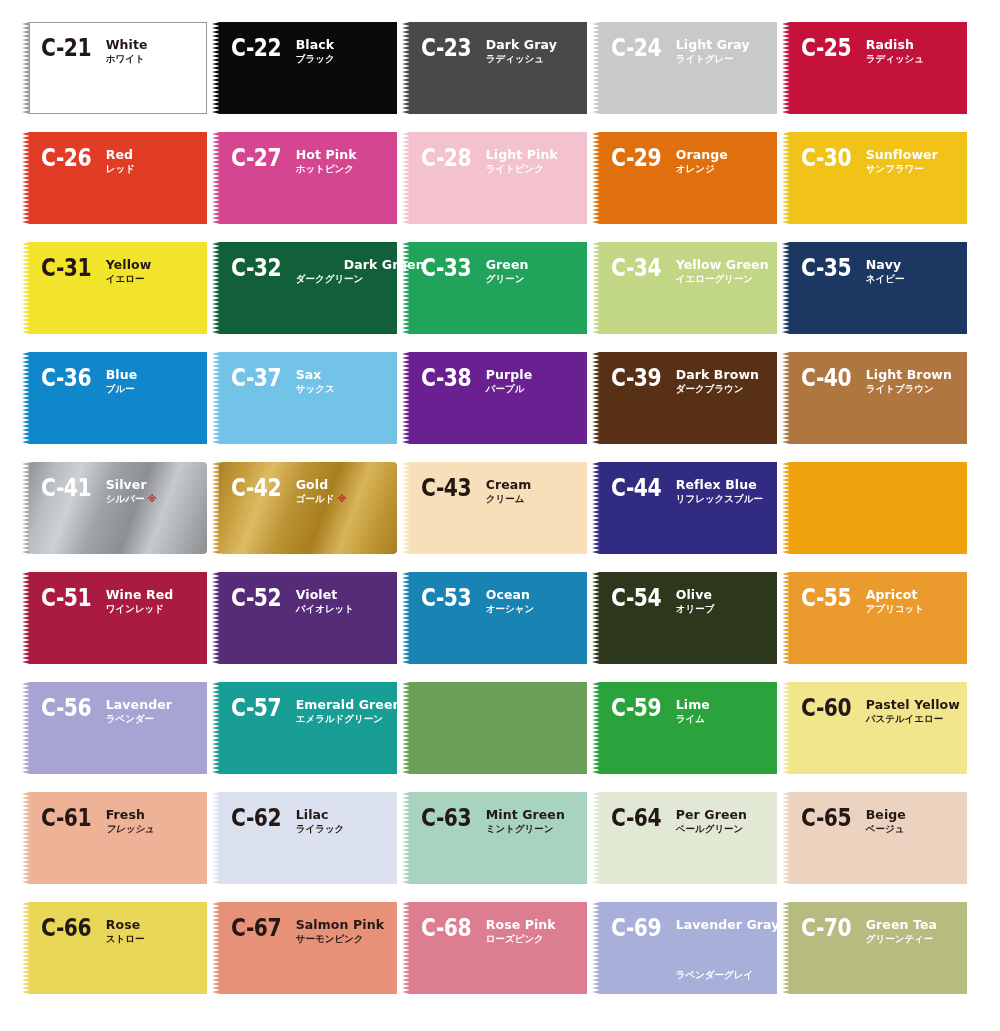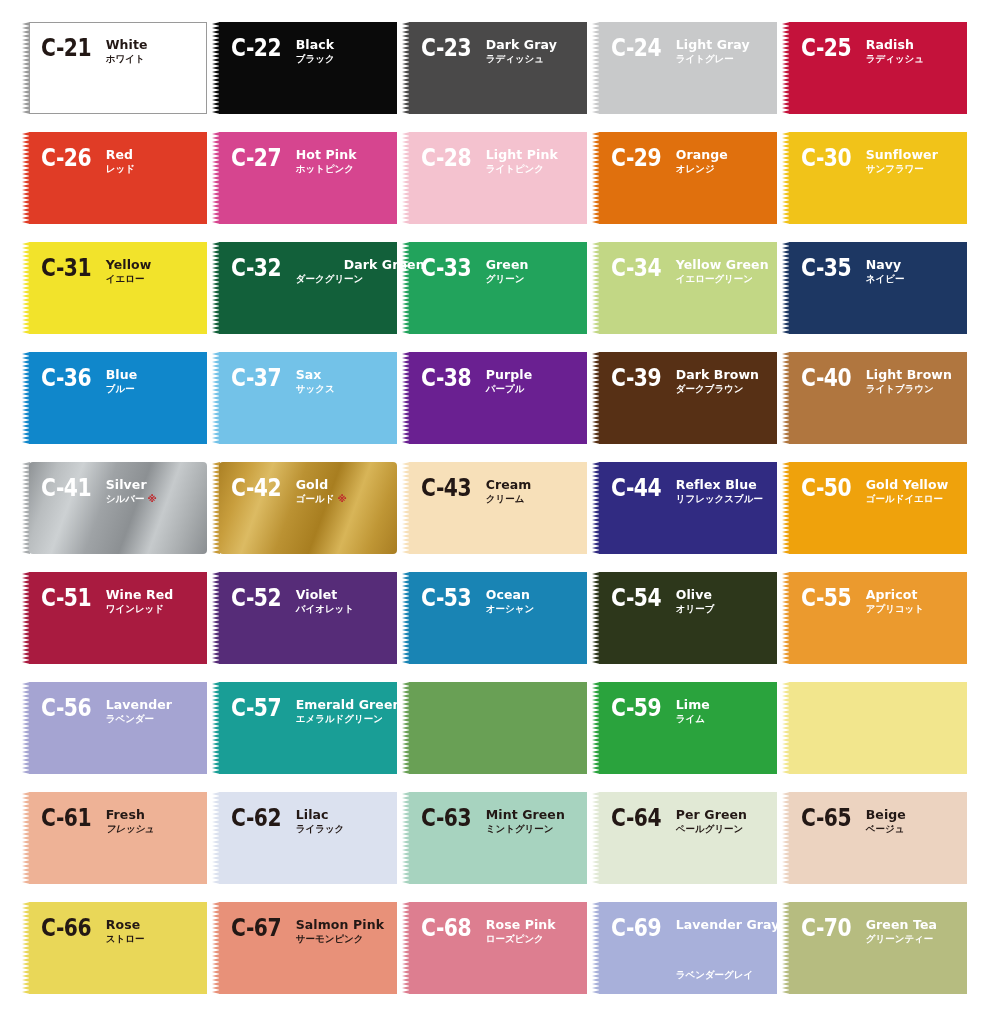--- a/index.html
+++ b/index.html
@@ -418,27 +418,20 @@
             <div class="name-en" style="color: rgb(255, 255, 255);">Reflex Blue</div>
             <div class="name-jp" style="color: rgb(255, 255, 255);"><span>リフレックスブルー</span></div>
           </div>
         </div>
       </div>
       <div class="swatch">
         <div class="zig"><svg width="8" height="92" viewBox="0 0 8 92" preserveAspectRatio="none">
             <path d="M8,0 L0,2.00 L8,4.00 L0,6.00 L8,8.00 L0,10.00 L8,12.00 L0,14.00 L8,16.00 L0,18.00 L8,20.00 L0,22.00 L8,24.00 L0,26.00 L8,28.00 L0,30.00 L8,32.00 L0,34.00 L8,36.00 L0,38.00 L8,40.00 L0,42.00 L8,44.00 L0,46.00 L8,48.00 L0,50.00 L8,52.00 L0,54.00 L8,56.00 L0,58.00 L8,60.00 L0,62.00 L8,64.00 L0,66.00 L8,68.00 L0,70.00 L8,72.00 L0,74.00 L8,76.00 L0,78.00 L8,80.00 L0,82.00 L8,84.00 L0,86.00 L8,88.00 L0,90.00 L8,92.00 Z" fill="#efa20c"></path>
           </svg></div>
         <div class="body" style="background: rgb(239, 162, 12);"></div>
-        <div class="label">
-          <div class="code" style="color: rgb(255, 255, 255);">C-50</div>
-          <div class="names">
-            <div class="name-en" style="color: rgb(255, 255, 255);">Gold Yellow</div>
-            <div class="name-jp" style="color: rgb(255, 255, 255);"><span>ゴールドイエロー</span></div>
-          </div>
-        </div>
       </div>
       <div class="swatch">
         <div class="zig"><svg width="8" height="92" viewBox="0 0 8 92" preserveAspectRatio="none">
             <path d="M8,0 L0,2.00 L8,4.00 L0,6.00 L8,8.00 L0,10.00 L8,12.00 L0,14.00 L8,16.00 L0,18.00 L8,20.00 L0,22.00 L8,24.00 L0,26.00 L8,28.00 L0,30.00 L8,32.00 L0,34.00 L8,36.00 L0,38.00 L8,40.00 L0,42.00 L8,44.00 L0,46.00 L8,48.00 L0,50.00 L8,52.00 L0,54.00 L8,56.00 L0,58.00 L8,60.00 L0,62.00 L8,64.00 L0,66.00 L8,68.00 L0,70.00 L8,72.00 L0,74.00 L8,76.00 L0,78.00 L8,80.00 L0,82.00 L8,84.00 L0,86.00 L8,88.00 L0,90.00 L8,92.00 Z" fill="#a91b40"></path>
           </svg></div>
         <div class="body" style="background: rgb(169, 27, 64);"></div>
         <div class="label">
           <div class="code" style="color: rgb(255, 255, 255);">C-51</div>
           <div class="names">
             <div class="name-en" style="color: rgb(255, 255, 255);">Wine Red</div>
@@ -541,20 +534,27 @@
             <div class="name-en" style="color: rgb(255, 255, 255);">Lime</div>
             <div class="name-jp" style="color: rgb(255, 255, 255);"><span>ライム</span></div>
           </div>
         </div>
       </div>
       <div class="swatch">
         <div class="zig"><svg width="8" height="92" viewBox="0 0 8 92" preserveAspectRatio="none">
             <path d="M8,0 L0,2.00 L8,4.00 L0,6.00 L8,8.00 L0,10.00 L8,12.00 L0,14.00 L8,16.00 L0,18.00 L8,20.00 L0,22.00 L8,24.00 L0,26.00 L8,28.00 L0,30.00 L8,32.00 L0,34.00 L8,36.00 L0,38.00 L8,40.00 L0,42.00 L8,44.00 L0,46.00 L8,48.00 L0,50.00 L8,52.00 L0,54.00 L8,56.00 L0,58.00 L8,60.00 L0,62.00 L8,64.00 L0,66.00 L8,68.00 L0,70.00 L8,72.00 L0,74.00 L8,76.00 L0,78.00 L8,80.00 L0,82.00 L8,84.00 L0,86.00 L8,88.00 L0,90.00 L8,92.00 Z" fill="#f2e68d"></path>
           </svg></div>
         <div class="body" style="background: rgb(242, 230, 141);"></div>
+        <div class="label">
+          <div class="code" style="color: rgb(35, 24, 21);">C-60</div>
+          <div class="names">
+            <div class="name-en" style="color: rgb(35, 24, 21);">Pastel Yellow</div>
+            <div class="name-jp" style="color: rgb(35, 24, 21);"><span>パステルイエロー</span></div>
+          </div>
+        </div>
       </div>
       <div class="swatch">
         <div class="zig"><svg width="8" height="92" viewBox="0 0 8 92" preserveAspectRatio="none">
             <path d="M8,0 L0,2.00 L8,4.00 L0,6.00 L8,8.00 L0,10.00 L8,12.00 L0,14.00 L8,16.00 L0,18.00 L8,20.00 L0,22.00 L8,24.00 L0,26.00 L8,28.00 L0,30.00 L8,32.00 L0,34.00 L8,36.00 L0,38.00 L8,40.00 L0,42.00 L8,44.00 L0,46.00 L8,48.00 L0,50.00 L8,52.00 L0,54.00 L8,56.00 L0,58.00 L8,60.00 L0,62.00 L8,64.00 L0,66.00 L8,68.00 L0,70.00 L8,72.00 L0,74.00 L8,76.00 L0,78.00 L8,80.00 L0,82.00 L8,84.00 L0,86.00 L8,88.00 L0,90.00 L8,92.00 Z" fill="#eeb296"></path>
           </svg></div>
         <div class="body" style="background: rgb(238, 178, 150);"></div>
         <div class="label">
           <div class="code" style="color: rgb(35, 24, 21);">C-61</div>
           <div class="names">
             <div class="name-en" style="color: rgb(35, 24, 21);">Fresh</div>

